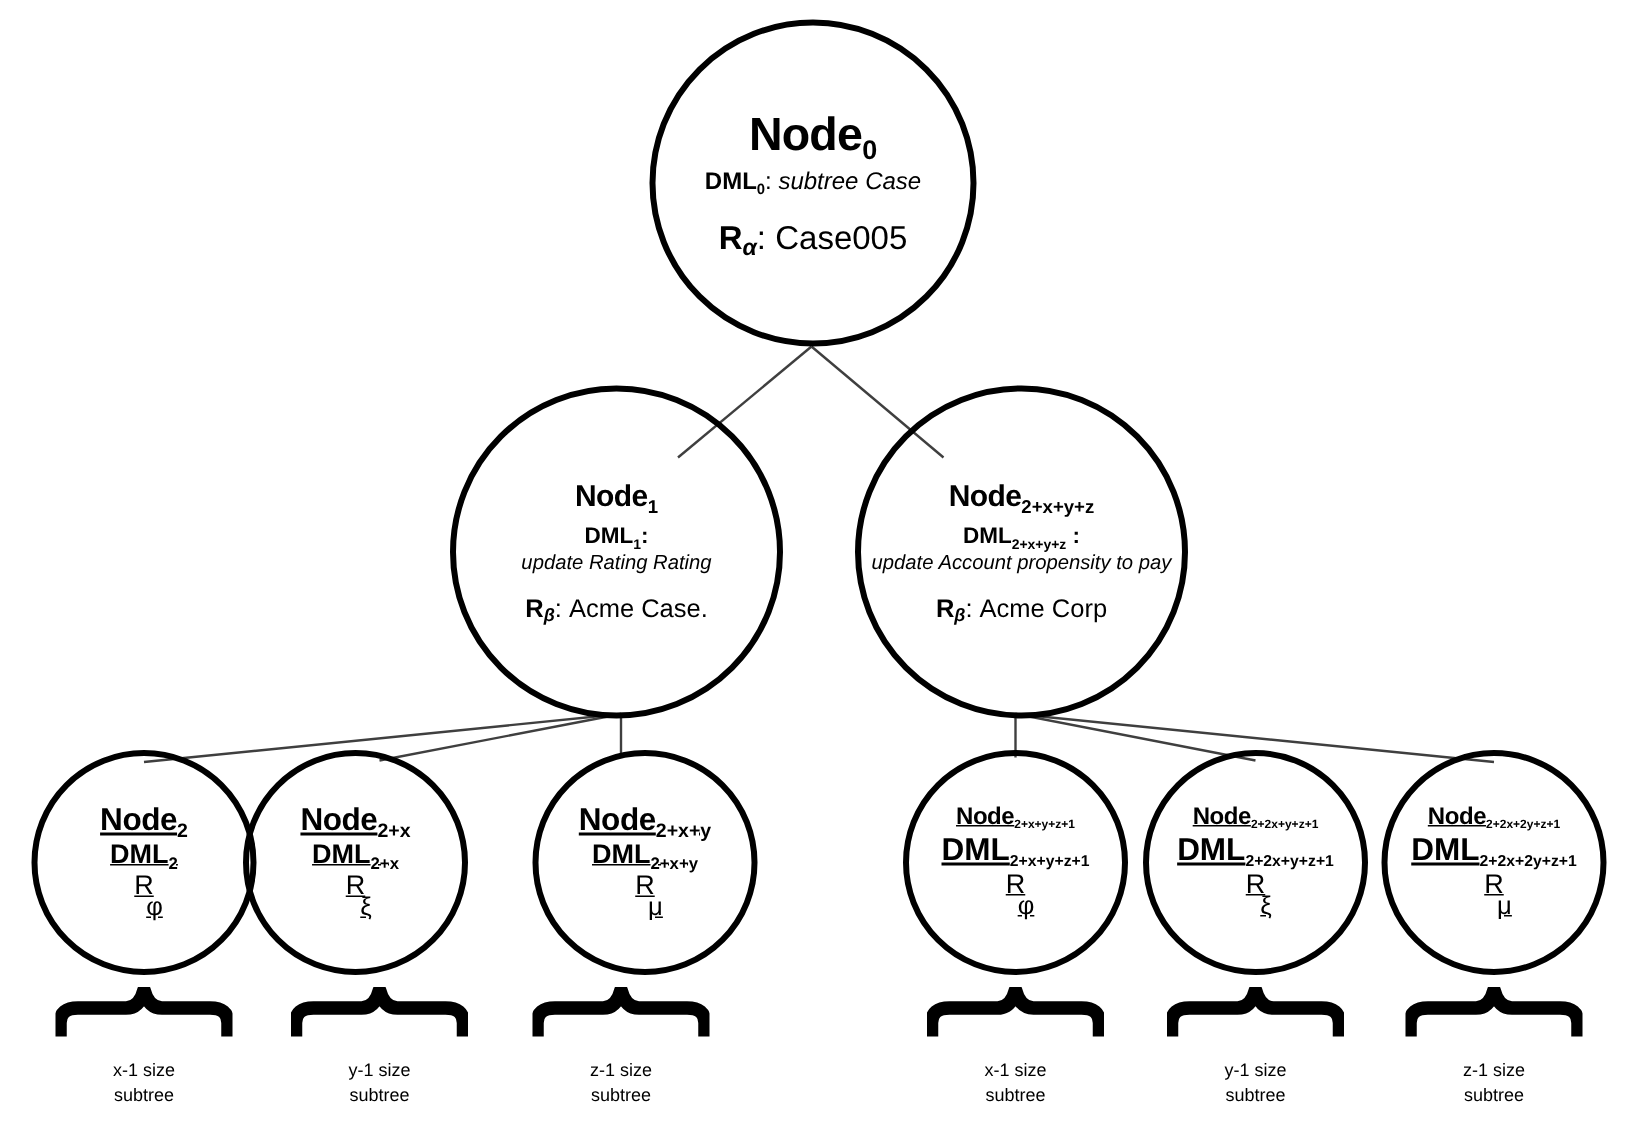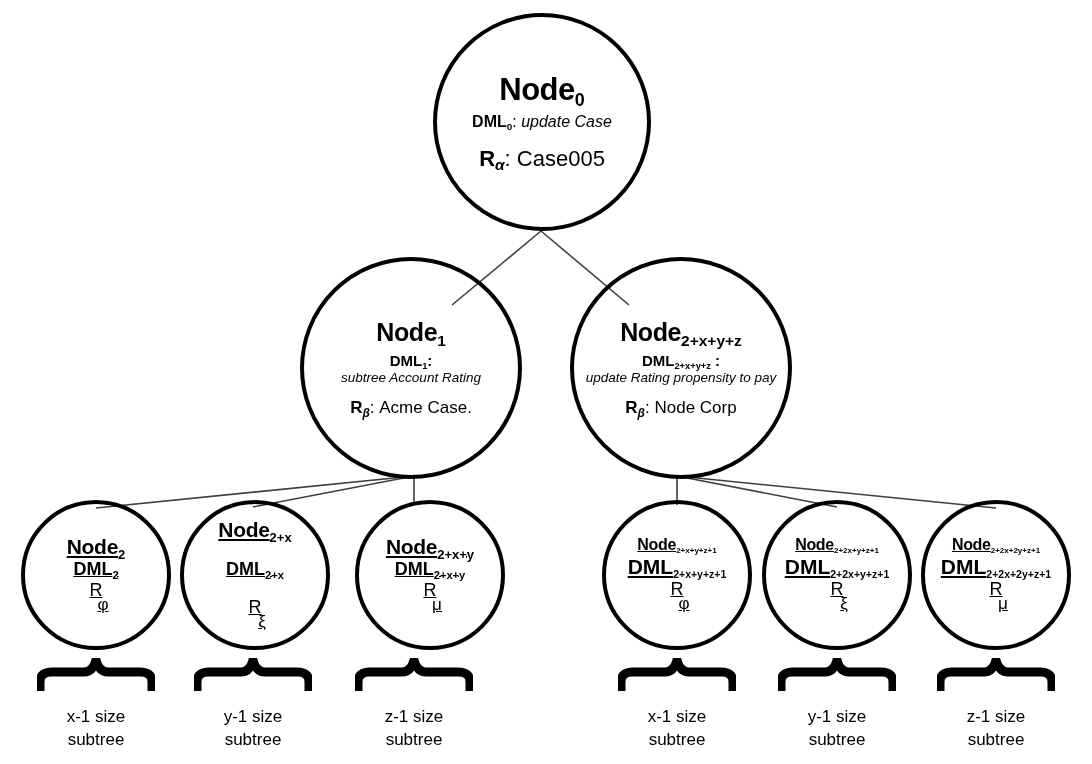--- a/index.html
+++ b/index.html
@@ -67,21 +67,21 @@
 
   
   .node-mid {
     width: 222px;
     height: 222px;
     top: 257px;
   }
   .node-mid.m-left  { left: 300px; }
   .node-mid.m-right { left: 570px; }
   .node-mid .title {
-    font-size: 25px;
+    font-size: 20px;
     font-weight: bold;
     letter-spacing: -0.4px;
     margin-bottom: 8px;
   }
   .node-mid .dml {
     font-size: 15px;
     font-weight: bold;
     margin-bottom: 1px;
   }
   .node-mid .dmlsub {
@@ -159,21 +159,21 @@
     width: 118px;
     height: 34px;
     top: 658px;
     z-index: 2;
   }
   .caption {
     position: absolute;
     top: 705px;
     width: 150px;
     text-align: center;
-    font-size: 17px;
+    font-size: 12px;
     line-height: 1.38;
     z-index: 2;
   }
 </style>
 </head>
 <body>
 
 <div id="canvas">
 
   <svg id="edges" viewBox="0 0 1092 764" xmlns="http://www.w3.org/2000/svg">
@@ -190,62 +190,62 @@
       <line x1="677" y1="476" x2="837" y2="507"></line>
       <line x1="677" y1="476" x2="996" y2="508"></line>
     </g>
   </svg>
 
   <div class="node node-root">
     <div class="title">
       <span>Node</span><sub>0</sub>
     </div>
     <div class="dml">
-      <b><span>DML</span><sub>0</sub></b><span>: </span><span class="ital">update Case</span>
+      <b><span>DML</span><sub>0</sub></b><span>: </span><span class="ital">subtree Case</span>
     </div>
     <div class="rline">
       <span class="rbig">R</span><span class="rsub">α</span><span>: </span><span>Case005</span>
     </div>
   </div>
 
   <div class="node node-mid m-left">
     <div class="title">
       <span>Node</span><sub>1</sub>
     </div>
     <div class="dml">
       <span>DML</span><sub>1</sub><span>:</span>
     </div>
-    <div class="dmlsub">subtree Account Rating</div>
+    <div class="dmlsub">update Rating Rating</div>
     <div class="rline">
       <span class="rbig">R</span><span class="rsub">β</span><span>: </span><span>Acme Case.</span>
     </div>
   </div>
 
   <div class="node node-mid m-right">
     <div class="title">
       <span>Node</span><sub>2+x+y+z</sub>
     </div>
     <div class="dml">
       <span>DML</span><sub>2+x+y+z</sub><span> :</span>
     </div>
-    <div class="dmlsub">update Rating propensity to pay</div>
-    <div class="rline">
-      <span class="rbig">R</span><span class="rsub">β</span><span>: </span><span>Node Corp</span>
+    <div class="dmlsub">update Account propensity to pay</div>
+    <div class="rline">
+      <span class="rbig">R</span><span class="rsub">β</span><span>: </span><span>Acme Corp</span>
     </div>
   </div>
 
   <div class="node node-leaf" style="left:21px;">
     <div class="title"><span>Node</span><sub>2</sub></div>
     <div class="dml"><span>DML</span><sub>2</sub></div>
     <div class="rline">
         <span class="rstack"><span>R</span><span class="greek">φ</span></span>
       </div>
   </div>
 
-  <div class="node node-leaf" style="left:180px;gap:17px;">
+  <div class="node node-leaf" style="left:162px;">
     <div class="title"><span>Node</span><sub>2+x</sub></div>
     <div class="dml"><span>DML</span><sub>2+x</sub></div>
     <div class="rline">
         <span class="rstack"><span>R</span><span class="greek">ξ</span></span>
       </div>
   </div>
 
   <div class="node node-leaf" style="left:355px;">
     <div class="title"><span>Node</span><sub>2+x+y</sub></div>
     <div class="dml"><span>DML</span><sub>2+x+y</sub></div>

